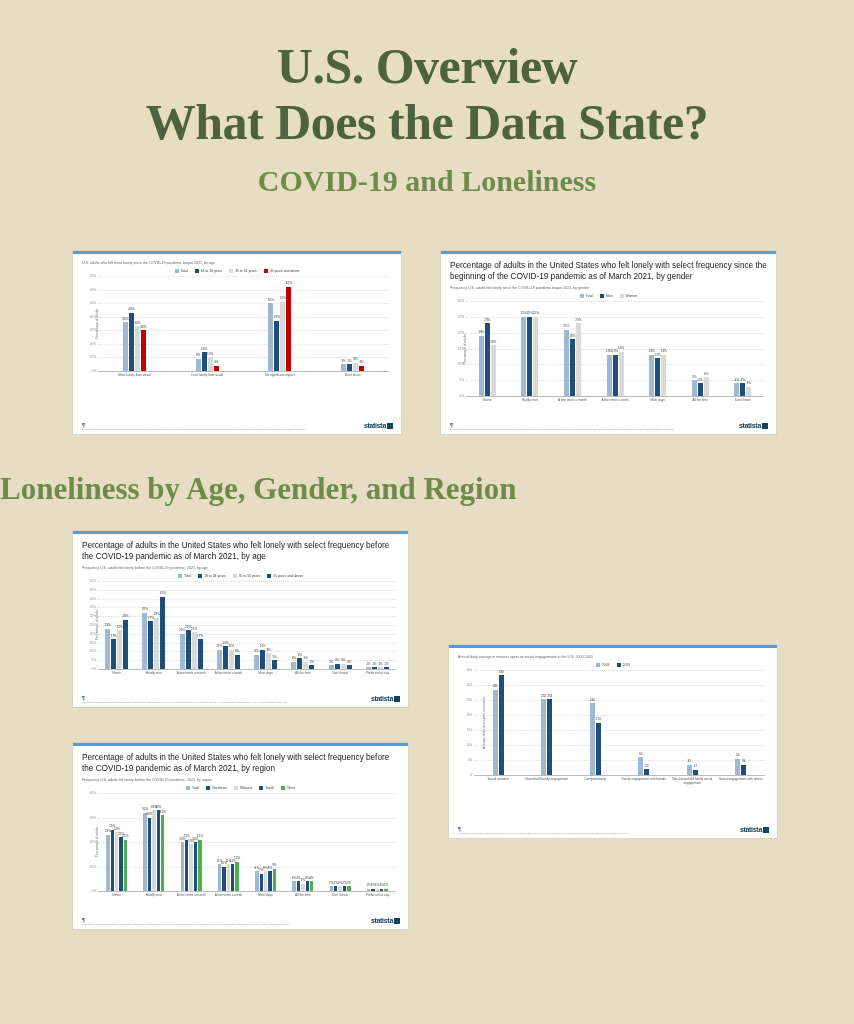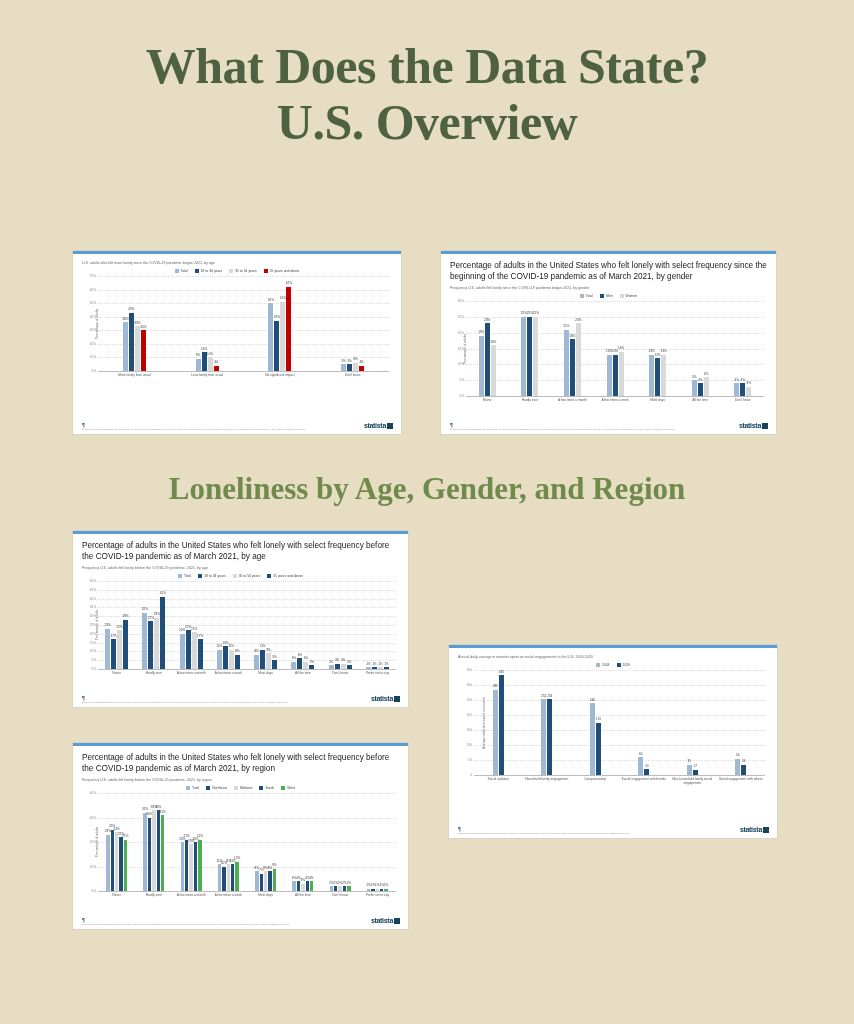--- a/index.html
+++ b/index.html
@@ -24,21 +24,20 @@
     font-weight:bold;
     color:#6f8a4b;
     font-size:30px;
     margin-top:14px;
   }
   .section-title{
     font-family:"Liberation Serif", serif;
     font-weight:bold;
     color:#6f8a4b;
     font-size:31px;
-    text-align:center;
     margin-top:8px;
   }
 
   
   .card{
     position:absolute;
     background:#ffffff;
     border:1px solid #d9d4c4;
     box-sizing:border-box;
     overflow:hidden;
@@ -91,23 +90,24 @@
     font-size:7px;font-weight:bold;color:#16425b;letter-spacing:-0.3px;
   }
   .statista .sq{display:inline-block;width:6px;height:6px;background:#16425b;margin-left:1px;vertical-align:-1px;}
   .nmark{position:absolute;left:9px;bottom:6px;font-size:5px;color:#16425b;font-weight:bold;}
 </style>
 </head>
 <body>
 
 <div class="title-block">
   <div class="main-title">
+    <div>U.S. Overview</div>
     <div>What Does the Data State?</div>
-    <div>U.S. Overview</div>
   </div>
+  <div class="subtitle">COVID-19 and Loneliness</div>
 </div>
 
 <div class="section-title" style="position:absolute;left:0;right:0;top:463px;">Loneliness by Age, Gender, and Region</div>
 
 <div class="card" id="card0" style="left:72px;top:250px;width:330px;height:185px;">
   <div class="topline"></div>
   <div class="card-inner">
       <div class="ch-sub">U.S. adults who felt more lonely since the COVID-19 pandemic began 2021, by age</div>
       <div class="legend">
         <div class="li">

